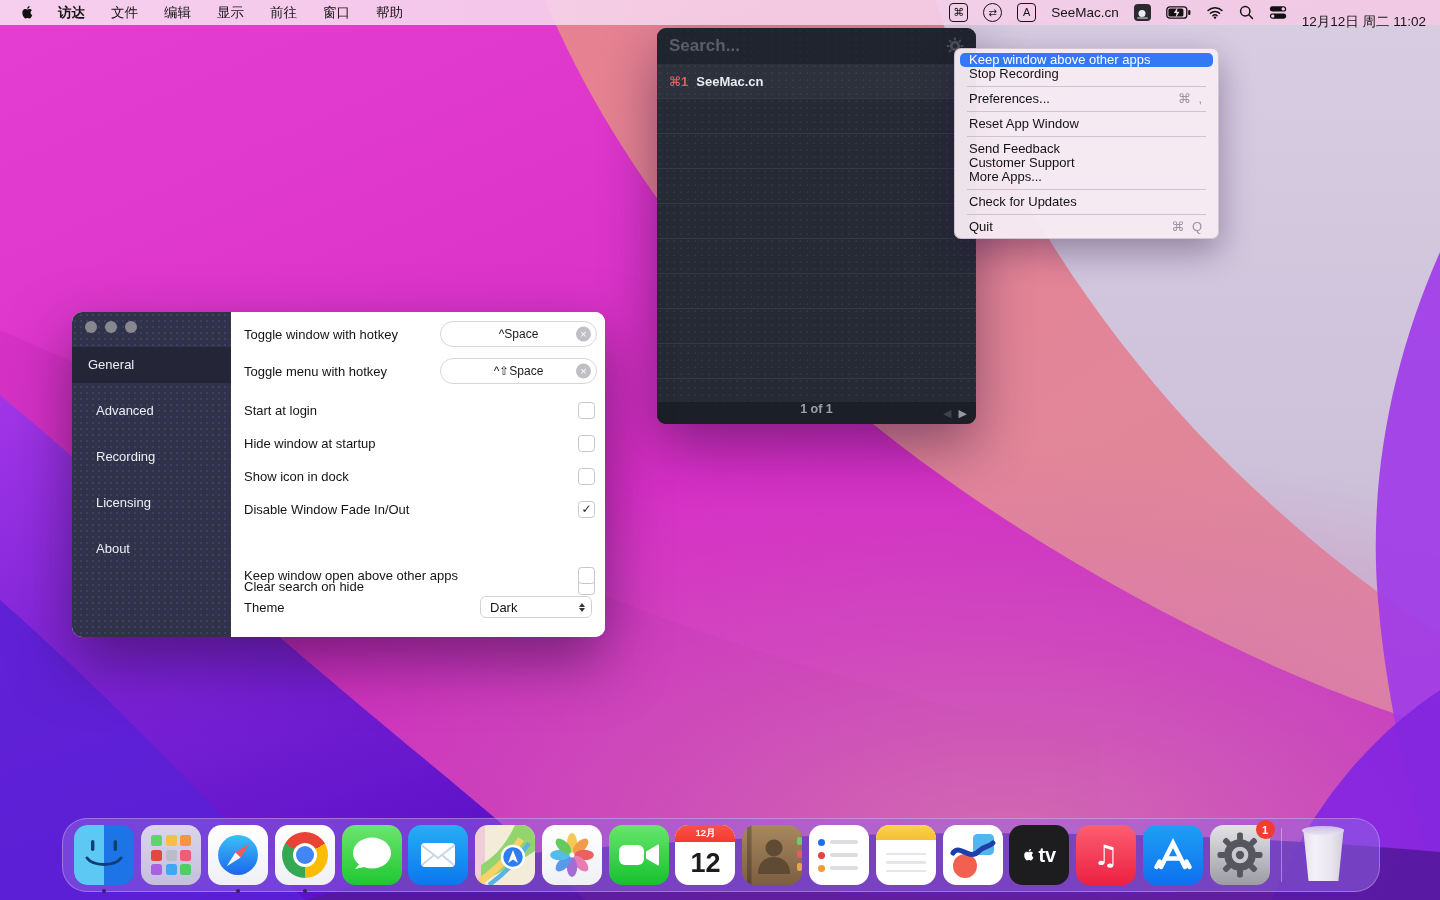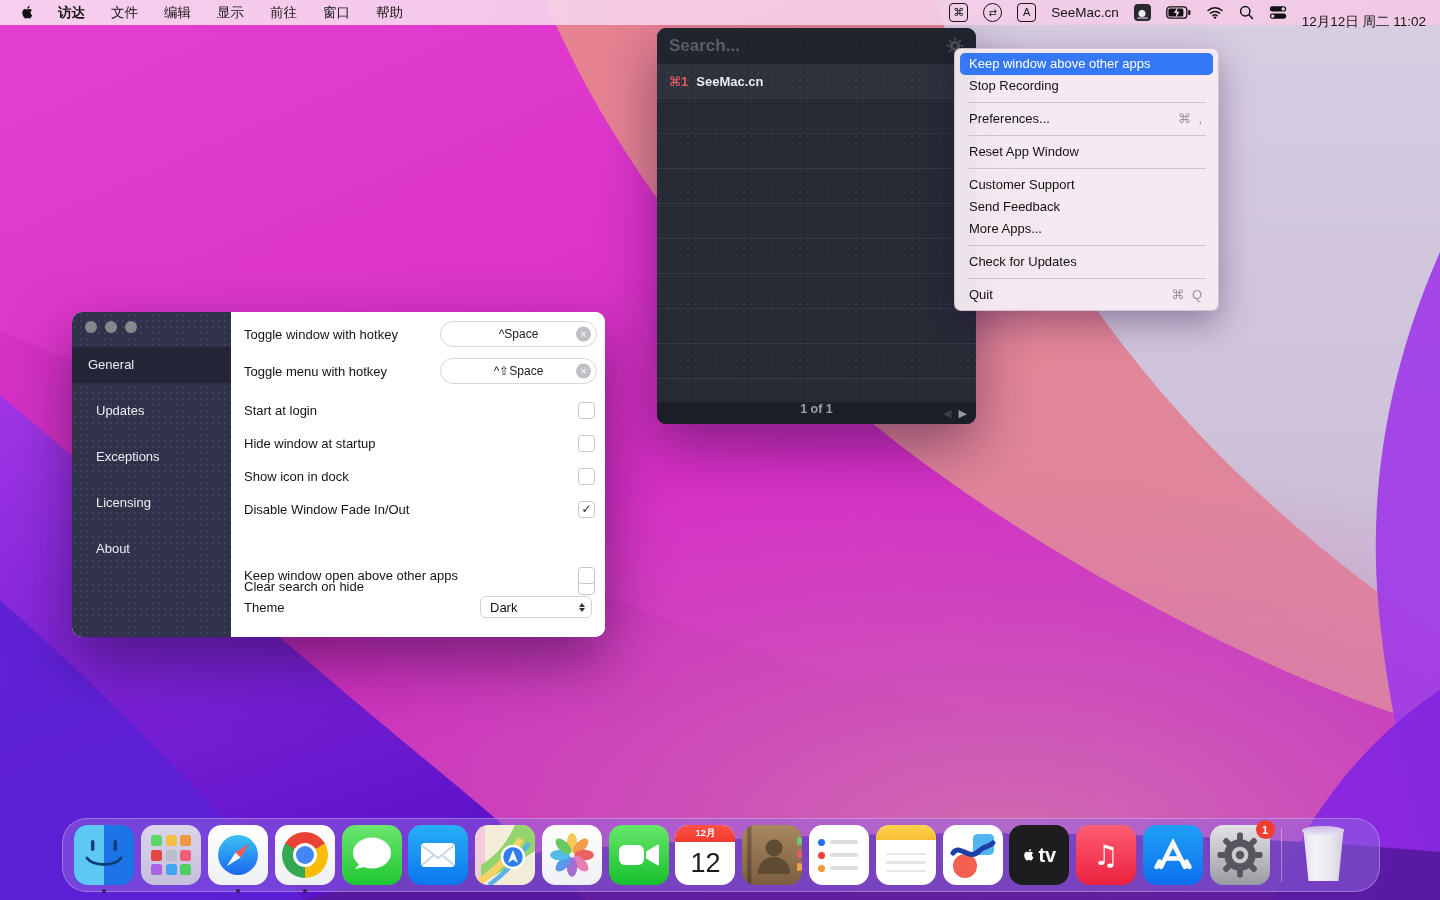--- a/index.html
+++ b/index.html
@@ -46,21 +46,21 @@
     display:flex;align-items:flex-start;justify-content:center;}
   .sfoot .page{color:#9aa0aa;font-size:12.5px;font-weight:700;}
   .sfoot .navs{position:absolute;right:9px;top:0;bottom:0;display:flex;align-items:center;gap:7px;font-size:11px;}
   .sfoot .prev{color:#3c414d;}
   .sfoot .next{color:#939aa5;}
 
   
   #ctxmenu{left:954px;top:48px;width:263px;background:rgba(246,235,243,.96);border-radius:7px;
     border:1px solid rgba(60,30,60,.18);box-shadow:0 12px 34px rgba(40,10,60,.38);padding:4px 0;z-index:50;
     font-size:13px;color:#121212;}
-  .cm-item{height:22px;line-height:22px;padding:0 14px;display:flex;align-items:center;white-space:nowrap;}
+  .cm-item{height:14px;line-height:22px;padding:0 14px;display:flex;align-items:center;white-space:nowrap;}
   .cm-item .sc{margin-left:auto;color:#9e93a0;letter-spacing:2px;}
   .cm-item.hl{background:#3478f6;color:#fff;border-radius:5px;margin:0 5px;padding:0 9px;}
   .cm-sep{height:1px;background:rgba(90,60,90,.22);margin:5px 12px;}
 
   
   #prefs{left:72px;top:312px;width:533px;height:325px;border-radius:10px;overflow:hidden;
     box-shadow:0 24px 60px rgba(30,8,50,.5);z-index:30;background:#fff;}
   #psidebar{position:absolute;left:0;top:0;bottom:0;width:159px;background:#30324a;
     background-image:radial-gradient(rgba(110,110,200,.22) 1px,transparent 1px);background-size:6px 6px;}
   .tlights{position:absolute;left:13px;top:9px;display:flex;gap:8px;}
@@ -114,21 +114,21 @@
   .t-msg{background:linear-gradient(180deg,#6ce56e,#1fc732);}
   .t-ft{background:linear-gradient(180deg,#67e76b,#16c02e);}
   
   .t-mail{background:linear-gradient(180deg,#27aef5,#0b77ef);display:flex;align-items:center;justify-content:center;}
   
   .t-maps{background:#f2ecd9;}
   
   .t-cal{background:#fff;display:flex;flex-direction:column;}
   .cal-head{height:17px;background:linear-gradient(180deg,#ff5147,#f33a2f);color:#fff;font-size:9.5px;
     font-weight:700;display:flex;align-items:center;justify-content:center;}
-  .cal-day{flex:1;display:flex;align-items:center;justify-content:center;font-size:27px;font-weight:400;color:#1c1c1e;}
+  .cal-day{flex:1;display:flex;align-items:center;justify-content:center;font-size:27px;font-weight:700;color:#1c1c1e;}
   
   .t-cont{background:linear-gradient(180deg,#a8875f,#7c5f41);}
   
   .t-rem{background:#fff;display:flex;flex-direction:column;justify-content:center;gap:6px;padding-left:9px;}
   .rem-row{display:flex;align-items:center;gap:5px;}
   .rem-row b{width:7px;height:7px;border-radius:50%;}
   .rem-row u{width:28px;height:4px;border-radius:2px;background:#dcdce1;}
   
   .t-notes{background:#fff;display:flex;flex-direction:column;}
   .notes-head{height:15px;background:linear-gradient(180deg,#fbd24b,#f6bf35);}
@@ -306,24 +306,24 @@
     <div class="cm-item">
       <span>Preferences...</span>
       <span class="sc">⌘ ,</span>
     </div>
     <div class="cm-sep"></div>
     <div class="cm-item">
       <span>Reset App Window</span>
     </div>
     <div class="cm-sep"></div>
     <div class="cm-item">
+      <span>Send Feedback</span>
+    </div>
+    <div class="cm-item">
       <span>Customer Support</span>
-    </div>
-    <div class="cm-item">
-      <span>Send Feedback</span>
     </div>
     <div class="cm-item">
       <span>More Apps...</span>
     </div>
     <div class="cm-sep"></div>
     <div class="cm-item">
       <span>Check for Updates</span>
     </div>
     <div class="cm-sep"></div>
     <div class="cm-item">
@@ -333,22 +333,22 @@
   </div>
 
   <div id="prefs" class="abs">
     <div id="psidebar">
       <div class="tlights">
         <span class="tlight"></span>
         <span class="tlight"></span>
         <span class="tlight"></span>
       </div>
       <div class="side-item sel" style="top:35px;">General</div>
-      <div class="side-item" style="top:81px;">Updates</div>
-      <div class="side-item" style="top:127px;">Exceptions</div>
+      <div class="side-item" style="top:81px;">Advanced</div>
+      <div class="side-item" style="top:127px;">Recording</div>
       <div class="side-item" style="top:173px;">Licensing</div>
       <div class="side-item" style="top:219px;">About</div>
     </div>
     <div id="pcontent">
 
       <div class="prow" style="top:10px;height:24px;">
         <span class="plabel">Toggle window with hotkey</span>
         <span class="hkpill">
           <span class="hkval">^Space</span>
           <span class="hkclear">×</span>

